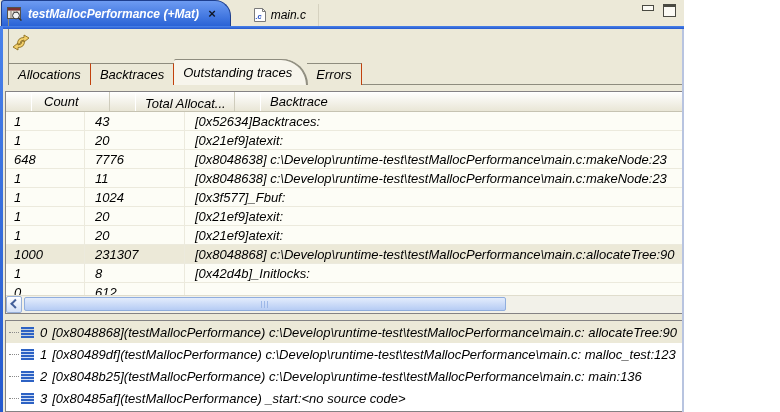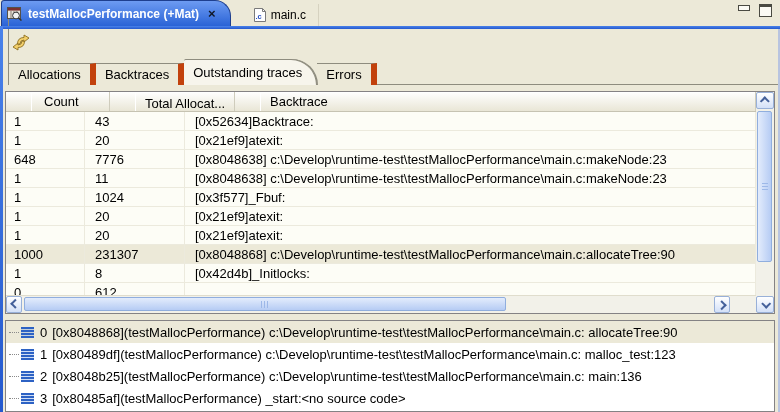--- a/index.html
+++ b/index.html
@@ -1,18 +1,18 @@
 <!DOCTYPE html>
 <html><head>
 <meta charset="utf-8">
 <style>
   html,body{margin:0;padding:0;background:#fff;}
   .view{
-    position:relative;width:780px;height:412px;overflow:hidden;
-    background:#ece9d8;font-family:"Liberation Sans",sans-serif;color:#000;
+    position:relative;width:684px;height:412px;overflow:hidden;
+    background:#ece9d8;font-family:"Liberation Sans",sans-serif;color:#000;font-style:italic;
   }
   
   .tabbar{position:relative;height:26px;display:flex;align-items:flex-end;background:#ece9d8;}
   .etab-active{
     display:flex;align-items:center;gap:5px;height:25px;margin-left:1px;
     padding:0 14px 0 5px;
     background:linear-gradient(#6d9bf2,#2a63d6);
     border:1px solid #1e3f8f;border-bottom:none;
     border-radius:3px 16px 0 0;
     color:#fff;font-size:12px;font-weight:bold;white-space:nowrap;
@@ -33,21 +33,21 @@
   
   .toolbar{height:33px;display:flex;align-items:center;padding-left:10px;}
   .tool-btn{width:22px;height:20px;display:flex;align-items:center;justify-content:center;}
   
   .folder{position:relative;height:26px;margin:0 5px 0 8px;}
   .folder-line{position:absolute;left:0;right:-3px;bottom:0;height:1px;background:#8e8c7e;}
   .ftabs{position:absolute;left:0;bottom:0;display:flex;align-items:flex-end;border-left:1px solid #8e8c7e;}
   .ftab{
     height:21px;display:flex;align-items:center;padding:0 9px;
     font-size:13px;background:#ece9d8;border-top:1px solid #8e8c7e;
-    border-right:6px solid #c2410c;white-space:nowrap;
+    border-right:1px solid #c2410c;white-space:nowrap;
   }
   .ftab.selected{
     height:25px;background:#f7f5ec;position:relative;z-index:2;
     border-right:none;padding-right:14px;
     border-radius:2px 30px 0 0;
     box-shadow:1px 0 0 #8e8c7e;
     border-right:1px solid #8e8c7e;
     margin-top:40px;
   }
   
@@ -171,21 +171,21 @@
               <span>Total Allocat...</span>
             </div>
           <div class="hcell c3">
               <span>Backtrace</span>
             </div>
         </div>
         <div class="tbody">
             <div class="trow">
               <div class="tcell c1">1</div>
               <div class="tcell c2">43</div>
-              <div class="tcell c3">[0x52634]Backtrace:</div>
+              <div class="tcell c3">[0x52634]Backtraces:</div>
             </div>
             <div class="trow">
               <div class="tcell c1">1</div>
               <div class="tcell c2">20</div>
               <div class="tcell c3">[0x21ef9]atexit:</div>
             </div>
             <div class="trow">
               <div class="tcell c1">648</div>
               <div class="tcell c2">7776</div>
               <div class="tcell c3">[0x8048638] c:\Develop\runtime-test\testMallocPerformance\main.c:makeNode:23</div>

